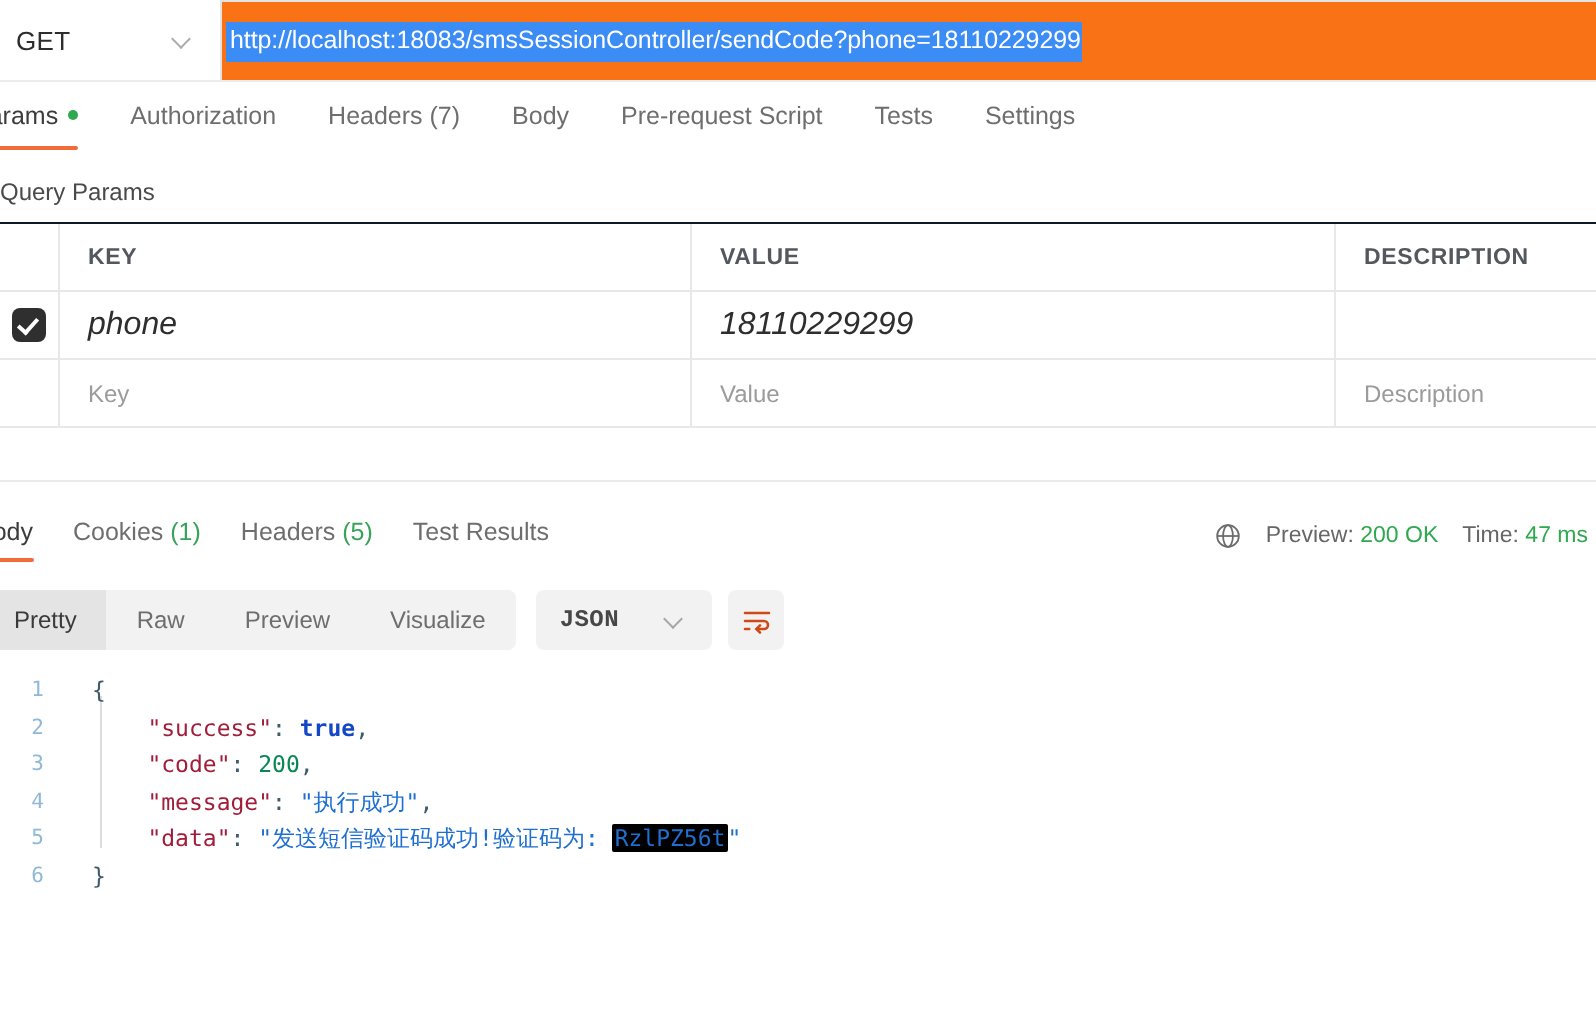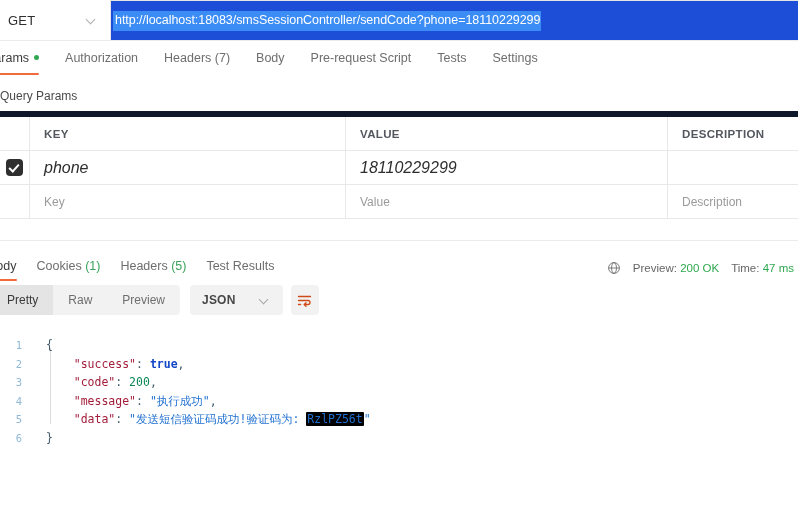--- a/index.html
+++ b/index.html
@@ -38,21 +38,21 @@
   }
   .chev::before {
     content: ""; position: absolute; left: 0px; top: 1px;
     width: 6px; height: 6px;
     border-right: 1.4px solid #6b6b6b; border-bottom: 1.4px solid #6b6b6b;
     transform: rotate(45deg);
   }
   .url-input-wrap {
     flex: 1; border: 1px solid #e4e4e4; border-right: none;
     display: flex; align-items: center; padding: 0 2px;
-    background: #1d4ed8;
+    background: #f97316;
   }
   .url-text {
     font-size: 12.5px; color: #ffffff; background: #3b8cf5;
     padding: 2px 1px 3px 2px; line-height: 15px;
     white-space: nowrap; letter-spacing: -0.05px;
   }
   .url-row-underline {
     position: absolute; left:0; top: 40px; width: 798px; height: 1px; background: #ececec;
   }
 
@@ -76,21 +76,21 @@
     background: #2fa84f; margin-left: 5px; vertical-align: 2px;
   }
 
   
   .qp-label {
     position: absolute; left: 0; top: 89px;
     font-size: 12px; color: #4a4a4a;
   }
   .params-table {
     position: absolute; left: 0; top: 111px; width: 798px;
-    border-top: 6px solid #0f172a;
+    border-top: 1px solid #0f172a;
   }
   .ptr {
     display: flex; height: 34px; border-bottom: 1px solid #e8e8e8;
     align-items: stretch;
   }
   .pcell { display: flex; align-items: center; border-right: 1px solid #e8e8e8; }
   .c-check { width: 30px; justify-content: center; }
   .c-key   { width: 316px; padding-left: 14px; }
   .c-val   { width: 322px; padding-left: 14px; }
   .c-desc  { flex: 1; padding-left: 14px; border-right: none; }
@@ -135,36 +135,36 @@
   .res-meta {
     position: absolute; right: 4px; top: 261px;
     display: flex; align-items: center; gap: 12px;
     font-size: 11.5px; color: #666;
   }
   .globe { width: 14px; height: 14px; color:#6b6b6b; }
   .meta-val { color: #2fa84f; }
 
   
   .fmt-bar {
-    position: absolute; left: 0; top: 284px; width: 798px; height: 32px;
+    position: absolute; left: 0; top: 294px; width: 798px; height: 32px;
     display: flex; align-items: center; gap: 0;
   }
   .fmt-group {
     display: flex; align-items: center; height: 30px;
     background: #f2f2f2; border-radius: 4px; overflow: hidden;
     margin-left: -8px;
   }
   .fmt-tab {
     font-size: 12px; color: #6e6e6e; padding: 0 15px; line-height: 30px;
     white-space: nowrap;
   }
   .fmt-tab.active { background: #e4e4e4; color: #3a3a3a; }
   .json-sel {
     margin-left: 10px; height: 30px; background: #f2f2f2; border-radius: 4px;
-    display: flex; align-items: center; gap: 24px; padding: 0 12px;
+    display: flex; align-items: center; gap: 24px; padding: 0 12px; font-family: Liberation Mono, monospace;
   }
   .json-sel-txt { font-size: 12px; color: #474747; font-weight: bold; letter-spacing:.2px;}
   .wrap-btn {
     margin-left: 8px; width: 28px; height: 30px; background: #f2f2f2;
     border-radius: 4px; display: flex; align-items: center; justify-content: center;
   }
 
   
   .code {
     position: absolute; left: 0; top: 336px; width: 798px;
@@ -294,20 +294,21 @@
       <span>Time:</span>
       <span class="meta-val">47 ms</span>
     </span>
   </div>
 
   <div class="fmt-bar">
     <div class="fmt-group" id="fmt-group">
         <div class="fmt-tab active">Pretty</div>
         <div class="fmt-tab">Raw</div>
         <div class="fmt-tab">Preview</div>
+        <div class="fmt-tab">Visualize</div>
       </div>
     <div class="json-sel">
       <span class="json-sel-txt">JSON</span>
       <span class="chev"></span>
     </div>
     <div class="wrap-btn">
       <svg width="15" height="13" viewBox="0 0 15 13" fill="none" stroke="#cf4a17" stroke-width="1.3" stroke-linecap="round">
         <line x1="1.5" y1="2.5" x2="13.5" y2="2.5"></line>
         <path d="M1.5 6.5 H11 a2 2 0 0 1 0 4 H7.5"></path>
         <line x1="1.5" y1="10.5" x2="3.6" y2="10.5"></line>

